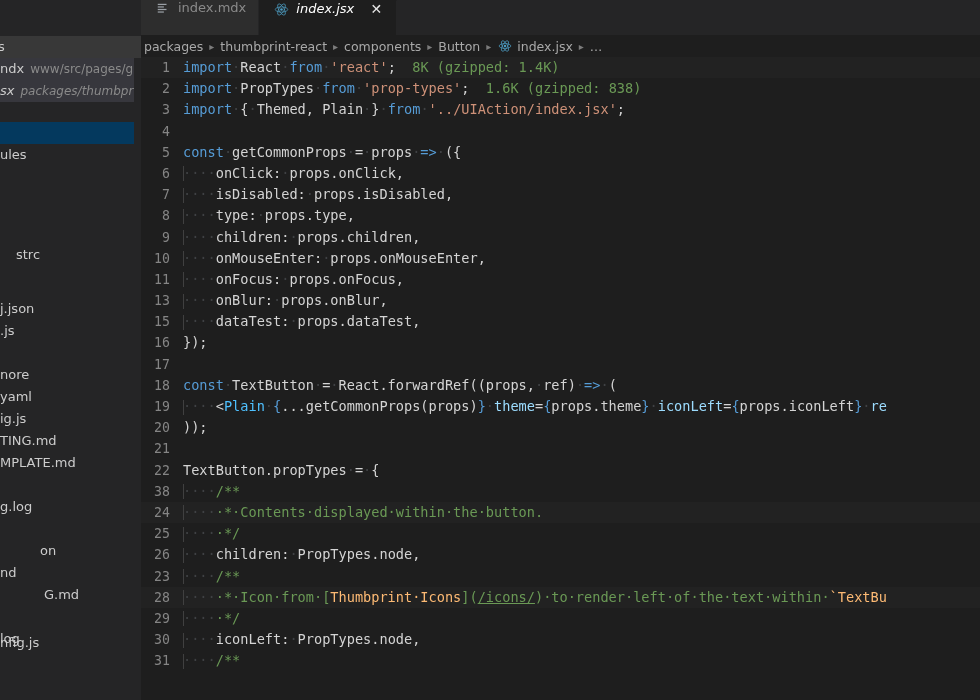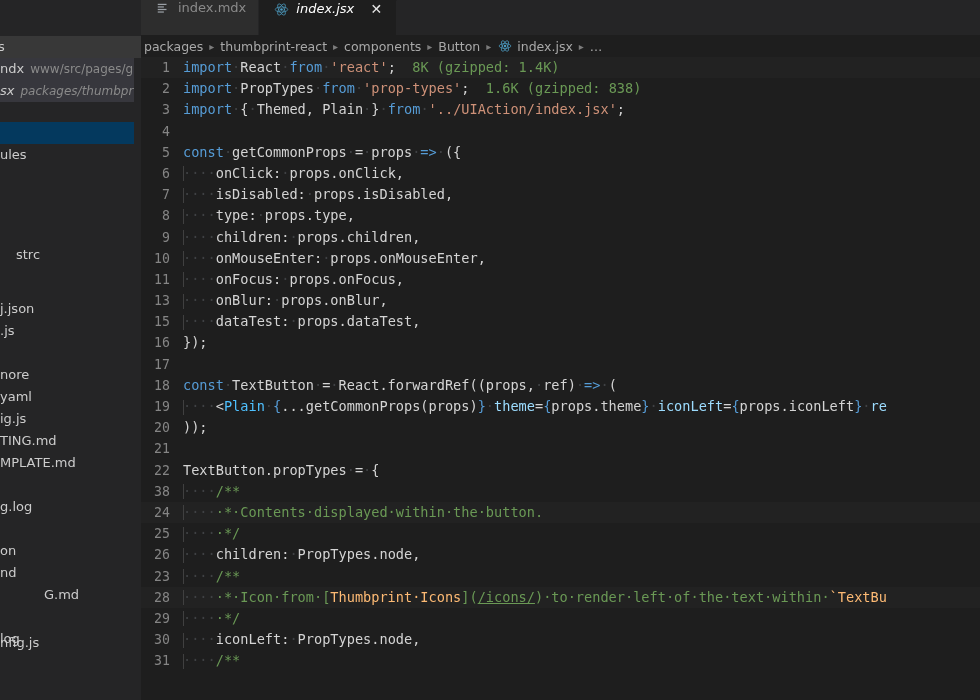--- a/index.html
+++ b/index.html
@@ -257,21 +257,21 @@
           </div>
           <div class="sb-row" style="top: 430px;">
             <span class="nm">TING.md</span>
           </div>
           <div class="sb-row" style="top: 452px;">
             <span class="nm">MPLATE.md</span>
           </div>
           <div class="sb-row" style="top: 496px;">
             <span class="nm">g.log</span>
           </div>
-          <div class="sb-row" style="top: 540px;">
+          <div class="sb-row" style="top: 540px; padding-left: 40px;">
             <span class="nm">on</span>
           </div>
           <div class="sb-row" style="top: 562px;">
             <span class="nm">nd</span>
           </div>
           <div class="sb-row" style="top: 584px; padding-left: 44px;">
             <span class="nm">G.md</span>
           </div>
           <div class="sb-row" style="top: 632px;">
             <span class="nm">nfig.js</span>

